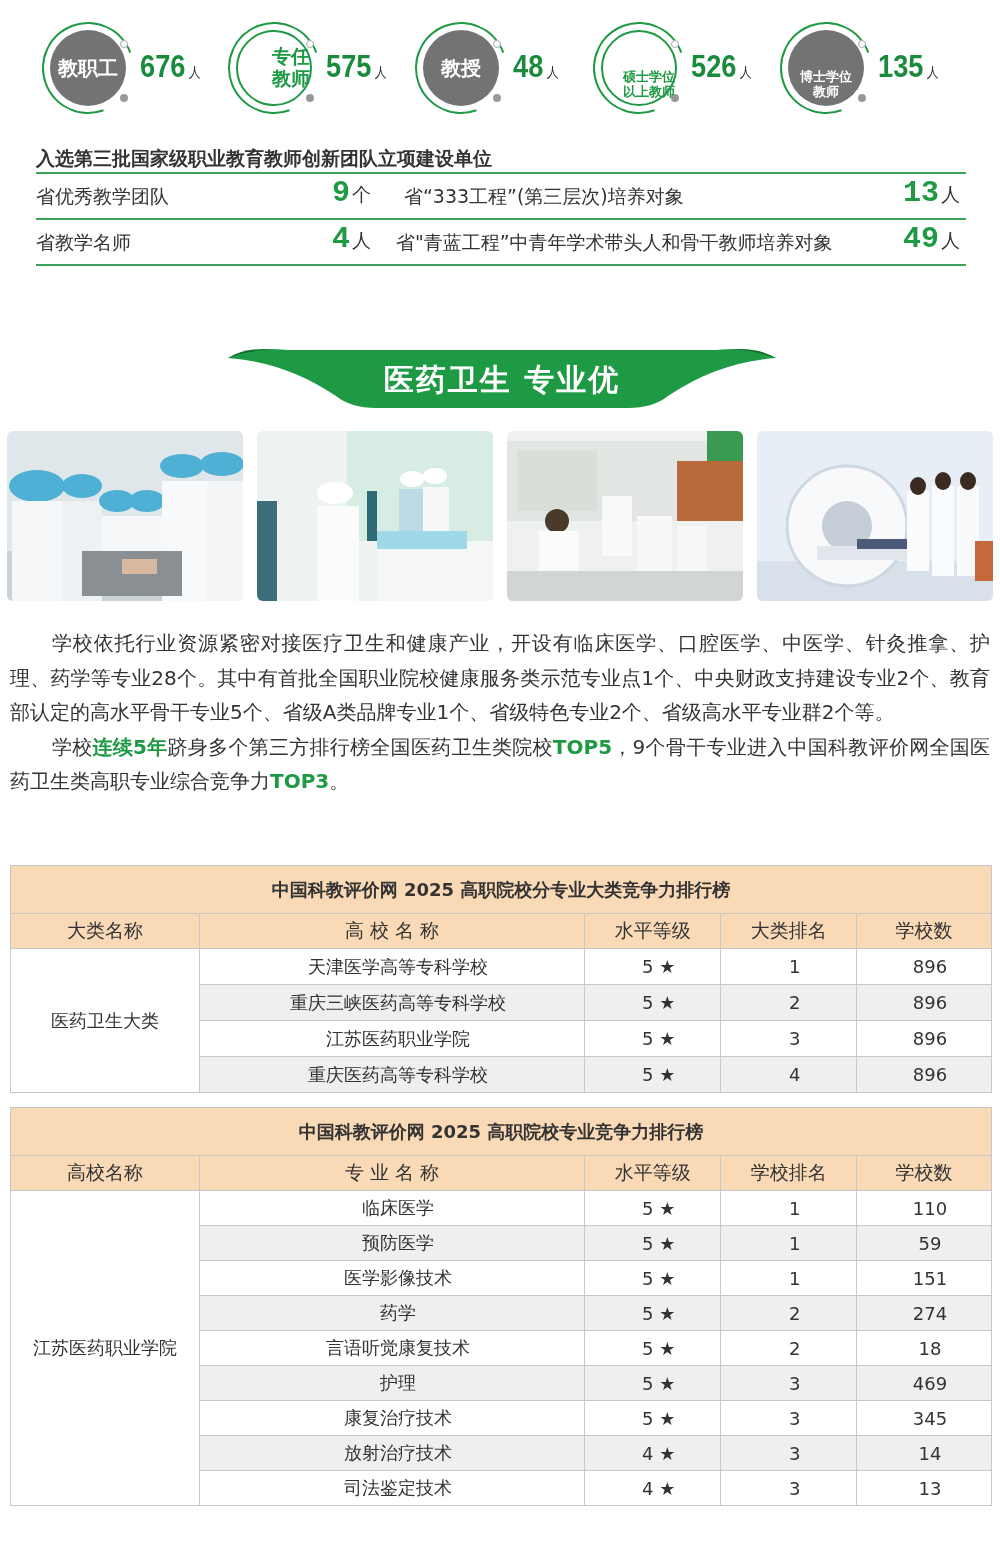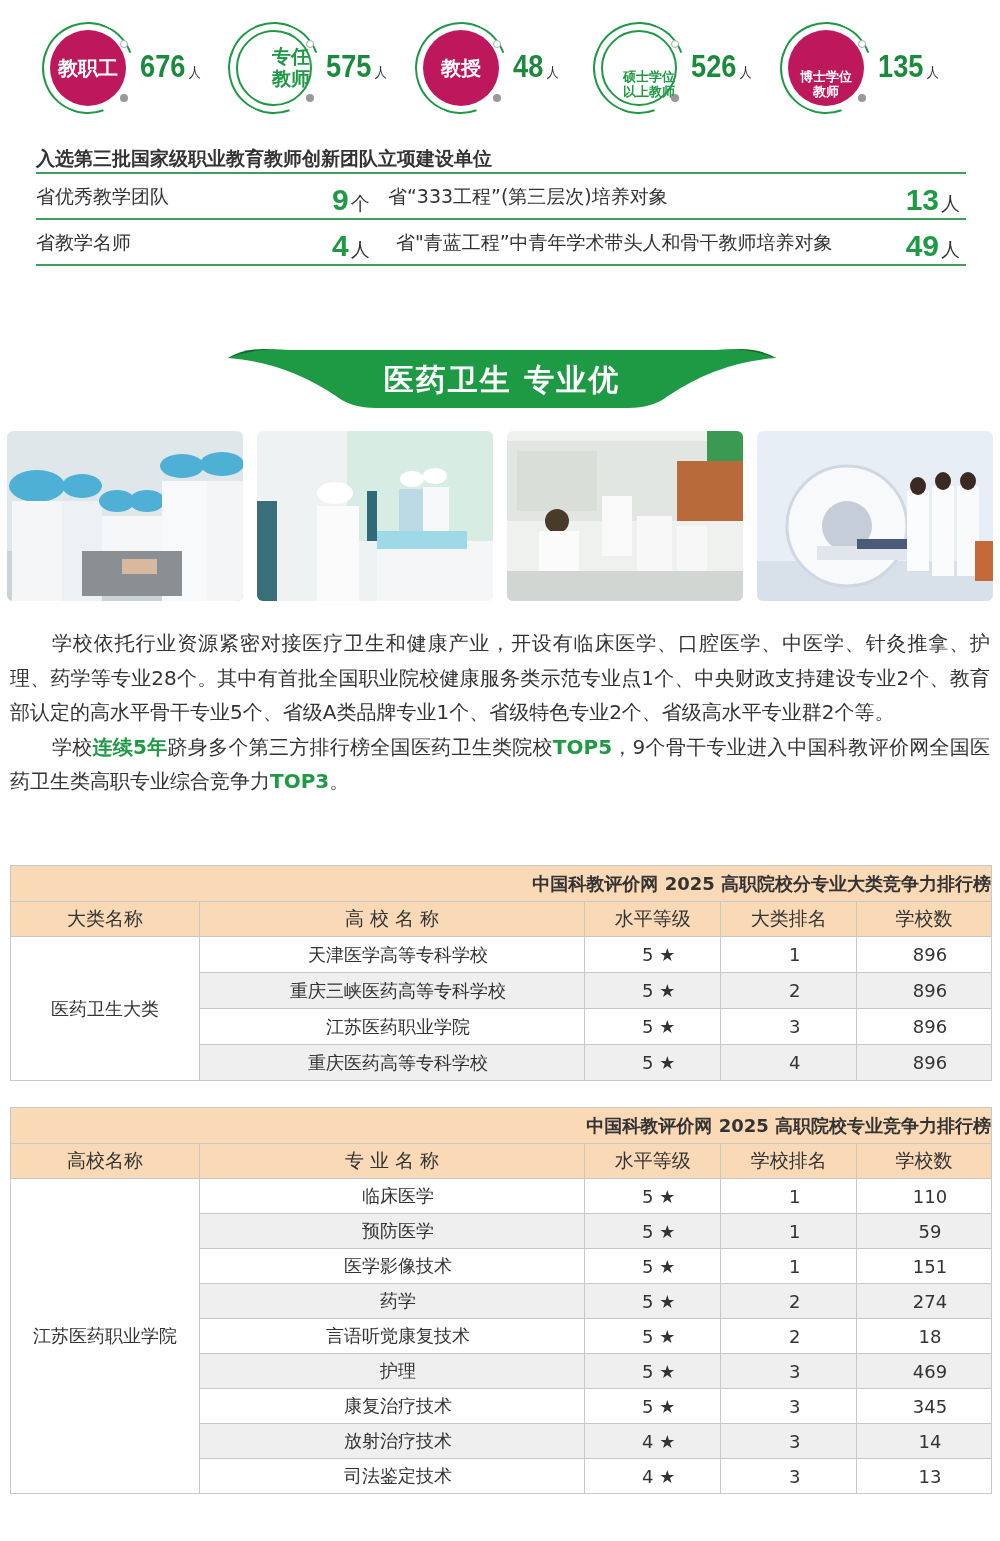--- a/index.html
+++ b/index.html
@@ -6,55 +6,55 @@
     html, body { width: 1000px; background: #ffffff; }
     body { font-family: "DejaVu Sans", "Liberation Sans", sans-serif; color: #333; position: relative; height: 1541px; overflow: hidden; }
 
     
     .stats { position: absolute; top: 22px; left: 0; width: 1000px; height: 96px; }
     .stat { position: absolute; top: 0; height: 96px; }
     .ring { position: absolute; top: 0; left: 0; width: 92px; height: 92px; border-radius: 50%; border: 2px solid #1f9a44; border-right-color: transparent; transform: rotate(25deg); }
     .ring-dot-top { position: absolute; width: 8px; height: 8px; border-radius: 50%; border: 1.5px solid #aaa; background: #fff; left: 78px; top: 18px; }
     .ring-dot-bot { position: absolute; width: 8px; height: 8px; border-radius: 50%; background: #999; left: 78px; top: 72px; }
     .badge { position: absolute; top: 8px; left: 8px; width: 76px; height: 76px; border-radius: 50%; display: flex; align-items: center; justify-content: center; text-align: center; font-weight: bold; line-height: 1.15; }
-    .badge.solid { background: #be185d; color: #fff; }
+    .badge.solid { background: #737373; color: #fff; }
     .badge.outline { background: #fff; color: #1f9a44; border: 2.5px solid #1f9a44; justify-content: flex-end; }
     .badge .t1 { font-size: 20px; }
     .badge .t2 { font-size: 19px; }
     .badge .t3 { font-size: 13px; margin-top: 34px; }
     .stat-num { position: absolute; left: 98px; top: 26px; font-family: "Liberation Sans", sans-serif; font-weight: bold; font-size: 32px; color: #1a8a3c; letter-spacing: 0px; transform: scaleX(0.85); transform-origin: left center; white-space: nowrap; }
     .stat-unit { font-size: 14px; color: #333; font-weight: normal; margin-left: 4px; }
 
     
     .honors { position: absolute; left: 36px; top: 142px; width: 930px; }
     .honors-title { font-size: 19px; font-weight: bold; color: #333; height: 32px; line-height: 32px; border-bottom: 2px solid #3aa05a; }
     .honors-row { position: relative; height: 46px; border-bottom: 2px solid #3aa05a; }
     .h-cell { position: absolute; top: 10px; font-size: 19px; color: #333; white-space: nowrap; }
-    .h-num { position: absolute; top: 9px; font-family: Liberation Sans, sans-serif; font-weight: bold; font-size: 30px; color: #1f9a44; white-space: nowrap; }
+    .h-num { position: absolute; top: 2px; font-family: Liberation Mono, monospace; font-weight: bold; font-size: 30px; color: #1f9a44; white-space: nowrap; }
     .h-unit { font-size: 19px; font-weight: normal; color: #333; margin-left: 2px; }
 
     
     .ribbon { position: absolute; left: 228px; top: 344px; width: 548px; height: 66px; }
     .ribbon svg { position: absolute; left: 0; top: 0; }
     .ribbon-text { position: absolute; left: 0; width: 548px; top: 16px; text-align: center; font-size: 30px; font-weight: bold; color: #fff; letter-spacing: 2px; }
 
     
     .photos { position: absolute; top: 431px; left: 7px; width: 986px; height: 170px; }
     .photo { position: absolute; top: 0; height: 170px; width: 236px; border-radius: 6px; overflow: hidden; }
     .photo .scene { position: absolute; inset: 0; }
 
     
     .para { position: absolute; left: 10px; top: 626px; width: 980px; font-size: 20px; line-height: 34.5px; color: #333; text-align: justify; }
     .para p { text-indent: 42px; }
     .hl { color: #1f9a44; font-weight: bold; }
 
     
     table.rank { position: absolute; left: 10px; width: 982px; border-collapse: collapse; font-size: 18px; color: #333; }
     table.rank td, table.rank th { border: 1.5px solid #c8c8c8; text-align: center; font-weight: normal; }
-    table.rank .cap { background: #f9d9b6; font-weight: bold; height: 36px; font-size: 18px; text-align: right; }
+    table.rank .cap { background: #f9d9b6; font-weight: bold; height: 48px; font-size: 18px; }
     table.rank .hdr th { background: #f9d9b6; height: 35px; font-size: 19px; }
     table.rank tr.alt td.c { background: #efefef; }
     table.rank td.c { height: 36px; padding-left: 12px; }
     table.rank td.merged { background: #fff; }
     #t1 { top: 865px; }
     #t2 { top: 1107px; }
     #t2 td.c { height: 35px; }
   </style>
 </head>
 <body>
@@ -105,21 +105,21 @@
       </div>
     <div class="stat-num"><span>135</span><span class="stat-unit">人</span></div>
   </div>
 </div>
 
 <div class="honors">
   <div class="honors-title">入选第三批国家级职业教育教师创新团队立项建设单位</div>
   <div class="honors-row">
     <span class="h-cell" style="left:0">省优秀教学团队</span>
     <span class="h-num" style="left:296px"><span>9</span><span class="h-unit">个</span></span>
-    <span class="h-cell" style="left:352px">省“333工程”(第三层次)培养对象</span>
+    <span class="h-cell" style="left:368px">省“333工程”(第三层次)培养对象</span>
     <span class="h-num" style="right:6px"><span>13</span><span class="h-unit">人</span></span>
   </div>
   <div class="honors-row">
     <span class="h-cell" style="left:0">省教学名师</span>
     <span class="h-num" style="left:296px"><span>4</span><span class="h-unit">人</span></span>
     <span class="h-cell" style="left:360px">省"青蓝工程”中青年学术带头人和骨干教师培养对象</span>
     <span class="h-num" style="right:6px"><span>49</span><span class="h-unit">人</span></span>
   </div>
 </div>
 

